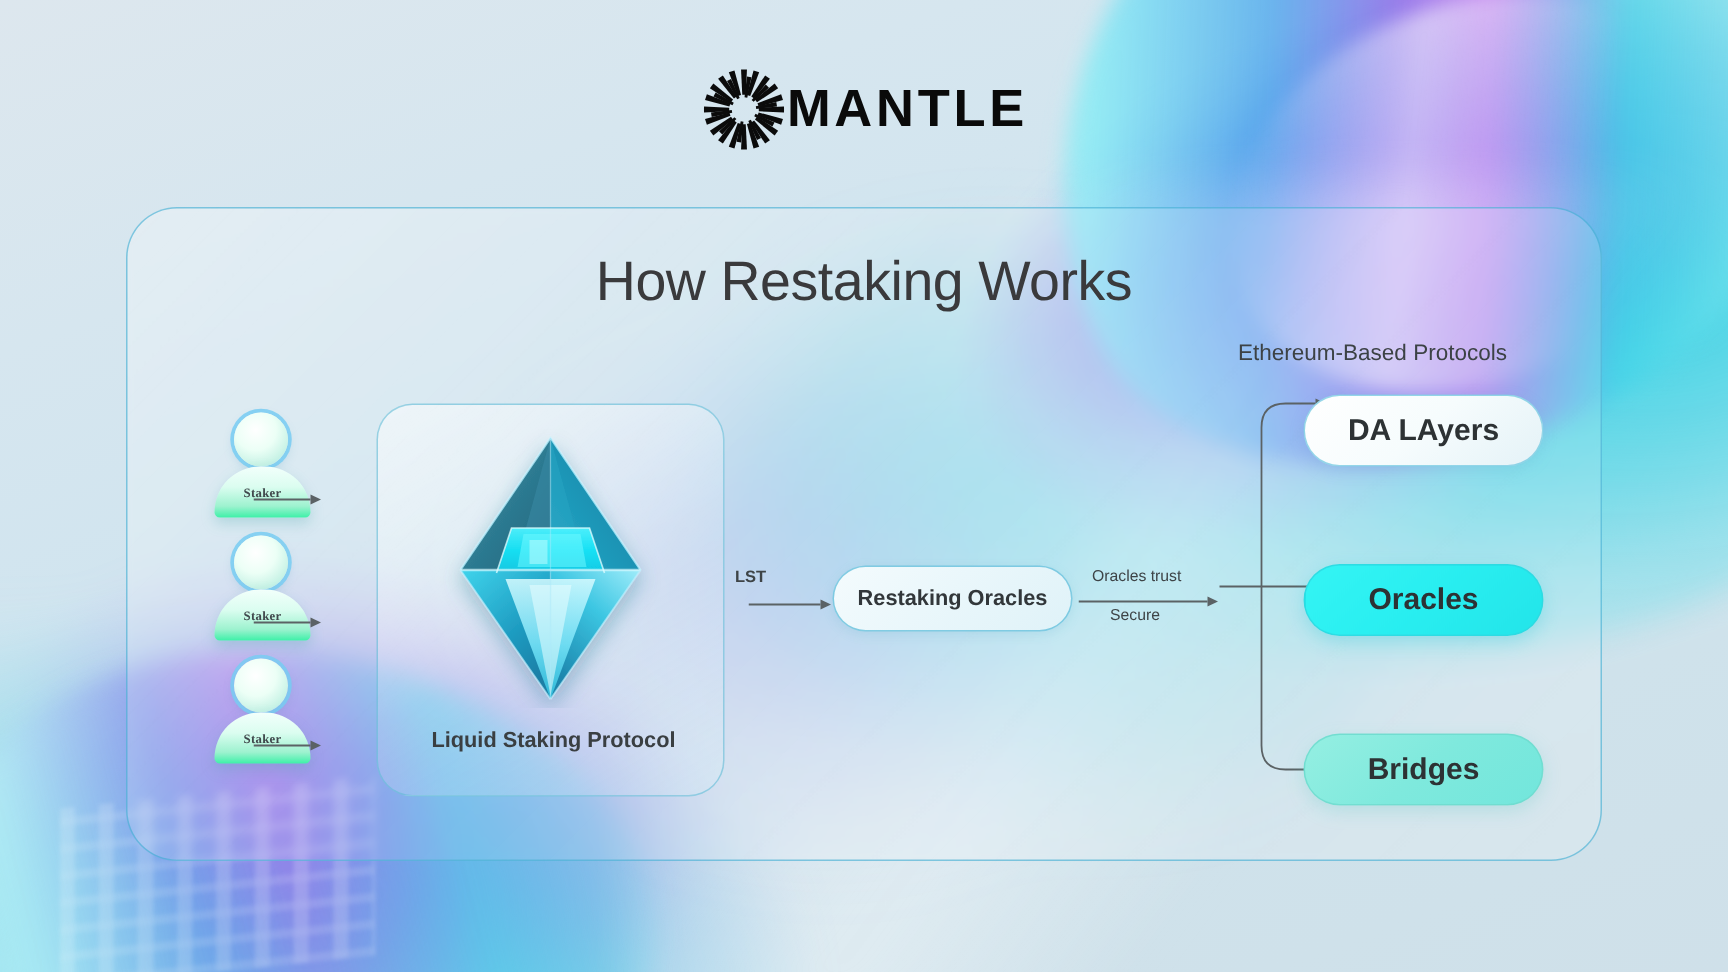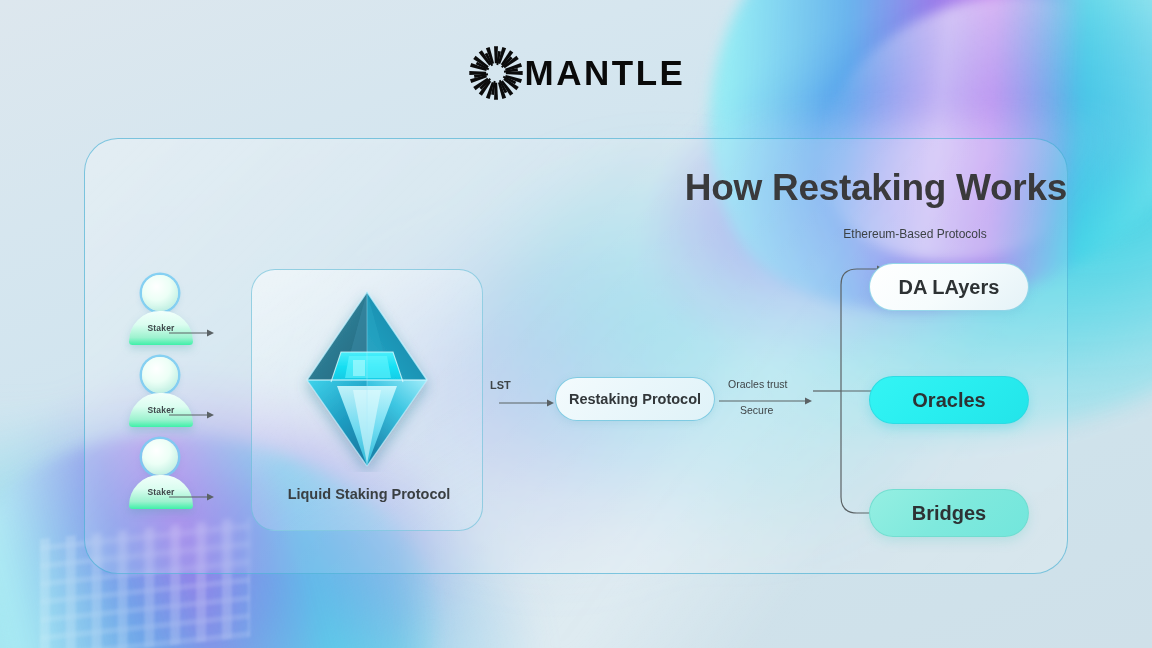--- a/index.html
+++ b/index.html
@@ -143,32 +143,33 @@
     border-radius: 34px;
     border: 1px solid rgba(56,170,208,0.60);
     background: linear-gradient(135deg, rgba(255,255,255,0.30) 0%, rgba(255,255,255,0.10) 40%, rgba(255,255,255,0.18) 100%);
     backdrop-filter: blur(2px);
     z-index: 5;
   }
 
   .page-title {
     position: absolute;
     top: 28px; left: 0; right: 0;
-    text-align: right;
+    text-align: center;
     font-size: 37px;
-    font-weight: 700;
+    font-weight: 400;
     color: #3a3a3c;
     letter-spacing: -0.3px;
   }
 
   
   .stakers {
     position: absolute;
-    left: 40px; top: 136px;
+    left: 54px; top: 136px;
     width: 110px;
+    font-family: Liberation Serif, serif;
   }
   .staker {
     position: relative;
     width: 74px; height: 76px;
     margin-bottom: 6px;
   }
   .staker-head {
     position: absolute;
     left: 17px; top: 0;
     width: 36px; height: 36px;
@@ -276,21 +277,21 @@
     left: 726px; top: 120px;
     width: 86px; height: 264px;
   }
 
   
   .proto-title {
     position: absolute;
     right: 42px; top: 88px;
     width: 220px;
     text-align: center;
-    font-size: 12px;
+    font-size: 15px;
     color: #3c4245;
   }
   .proto-pill {
     position: absolute;
     left: 784px;
     width: 160px; height: 48px;
     border-radius: 26px;
     display: flex; align-items: center; justify-content: center;
   }
   .proto-label {
@@ -540,21 +541,21 @@
       <div class="lsp-label">Liquid Staking Protocol</div>
     </div>
 
     <div class="lst-label">LST</div>
     <svg class="arrow-lst" viewBox="0 0 56 12">
       <line x1="0" y1="6" x2="48" y2="6" stroke="#5b6265" stroke-width="1.2"></line>
       <path d="M48 2.6 L55 6 L48 9.4 Z" fill="#5b6265"></path>
     </svg>
 
     <div class="restake-pill">
-      <span class="restake-label">Restaking Protocol</span>
+      <span class="restake-label">Restaking Oracles</span>
     </div>
 
     <div class="trust-label">Oracles trust</div>
     <div class="secure-label">Secure</div>
     <svg class="arrow-trust" viewBox="0 0 94 12">
       <line x1="0" y1="6" x2="86" y2="6" stroke="#5b6265" stroke-width="1.2"></line>
       <path d="M86 2.6 L93 6 L86 9.4 Z" fill="#5b6265"></path>
     </svg>
 
     <svg class="branch" viewBox="0 0 86 264">

